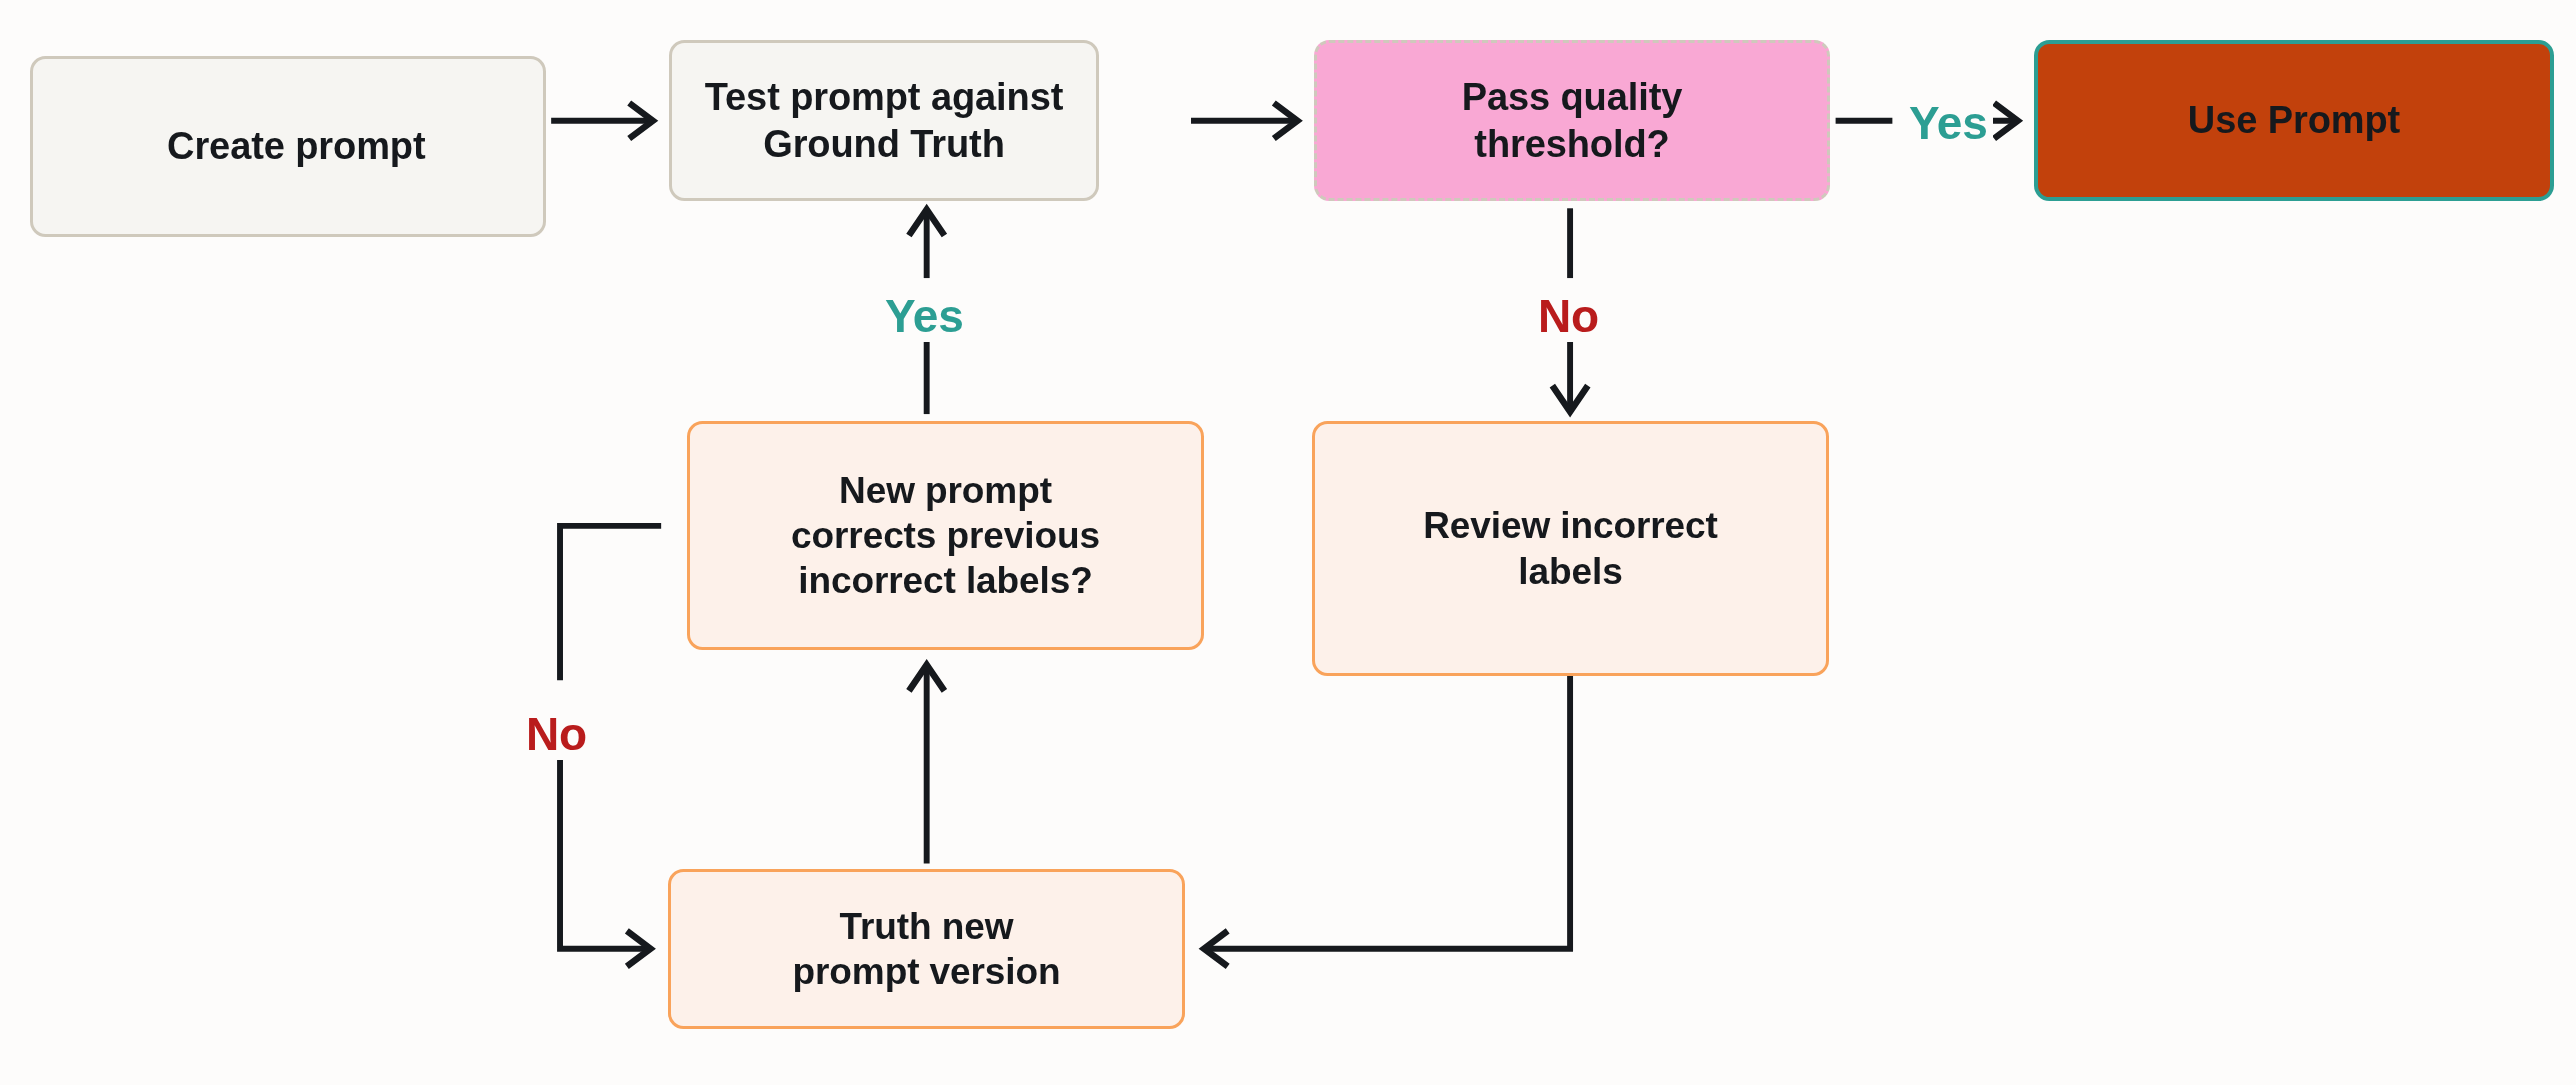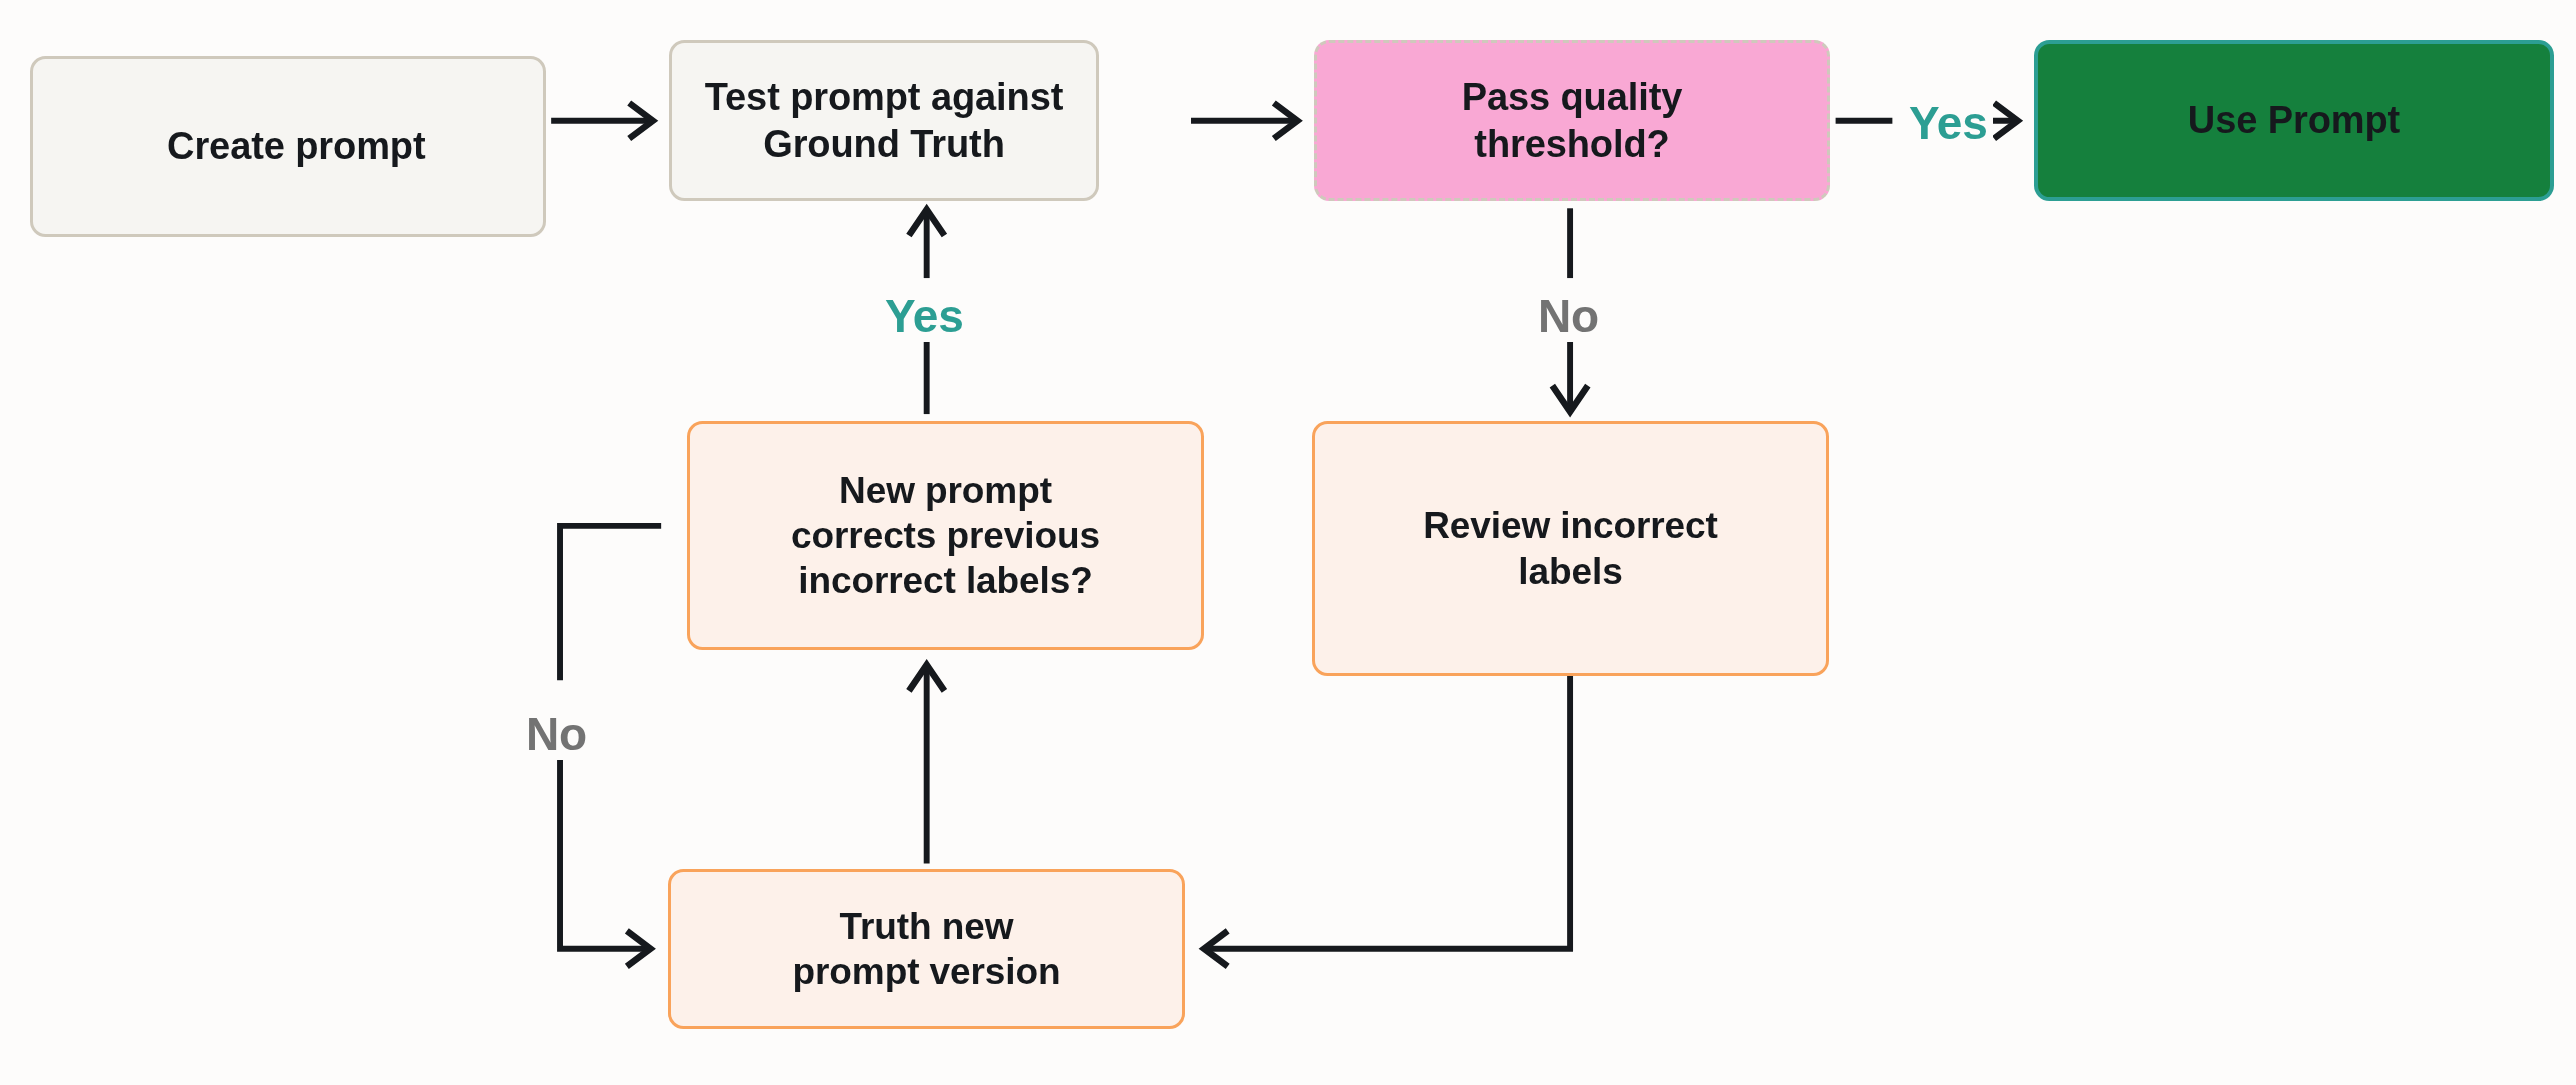--- a/index.html
+++ b/index.html
@@ -38,21 +38,21 @@
   }
   .node-neutral {
     background: #F6F5F2;
     border: 3.5px solid #CFC9BC;
   }
   .node-decision {
     background: #f9a8d4;
     border: 3.5px dashed #CFC9BC;
   }
   .node-success {
-    background: #15803d;
+    background: #c2410c;
     border: 4.7px solid #2C9E93;
   }
   .node-warn {
     background: #FDF1EA;
     border: 3.5px solid #F9A35B;
   }
 
   
   #n-create-prompt   { left: 30px;   top: 56px;   width: 516px;  height: 181px; font-size: 38px; padding-left: 32px; }
   #n-test-prompt     { left: 669px; top: 40px;   width: 430px;  height: 161px; font-size: 38px; }
@@ -67,21 +67,21 @@
     position: absolute;
     font-weight: 700;
     font-size: 46px;
     letter-spacing: -0.3px;
     background: #FDFCFB;
     line-height: 1;
     padding: 3.5px 6px;
     white-space: nowrap;
   }
   .lbl-yes { color: #2C9E93; }
-  .lbl-no  { color: #737373; }
+  .lbl-no  { color: #b91c1c; }
 
   #lbl-yes-use-prompt   { left: 1903px; top: 96px;  }
   #lbl-yes-retest       { left: 879px; top: 289px;  }
   #lbl-no-review        { left: 1532px; top: 289px;  }
   #lbl-no-recreate      { left: 520px;  top: 707px; }
 </style>
 </head>
 <body>
 
 <svg id="canvas" viewBox="0 0 4356 1836" xmlns="http://www.w3.org/2000/svg">

